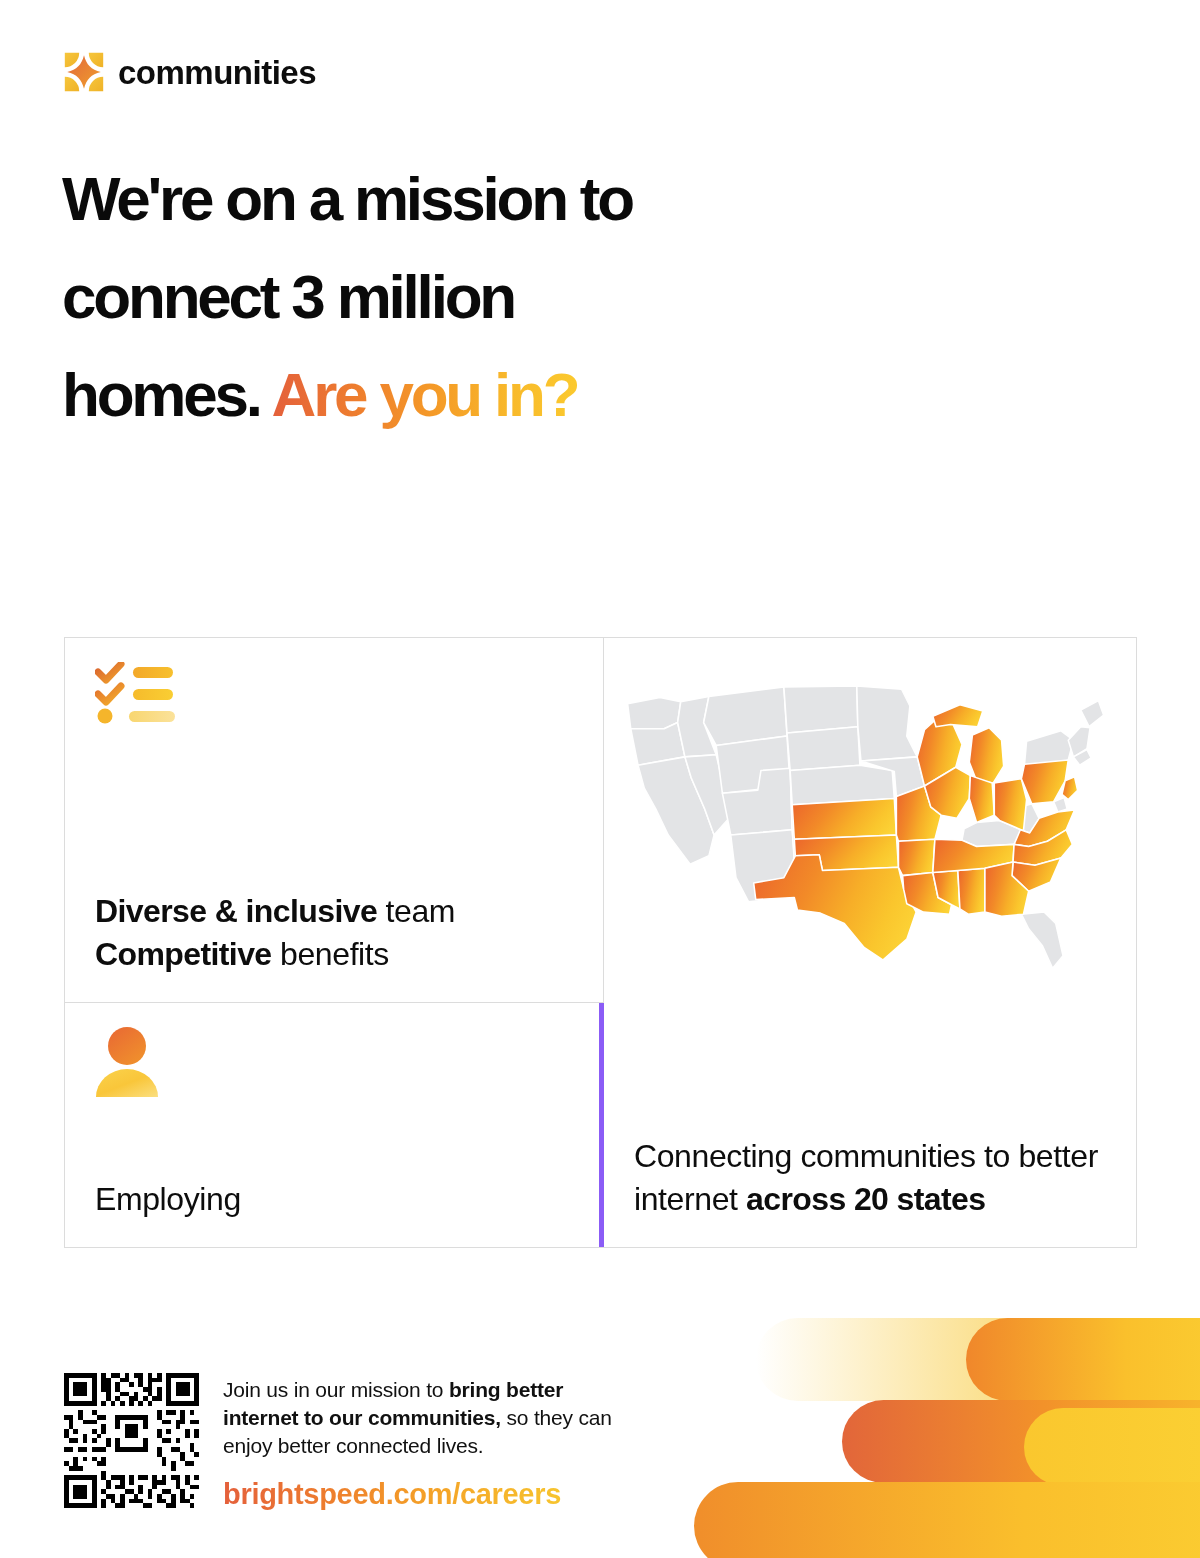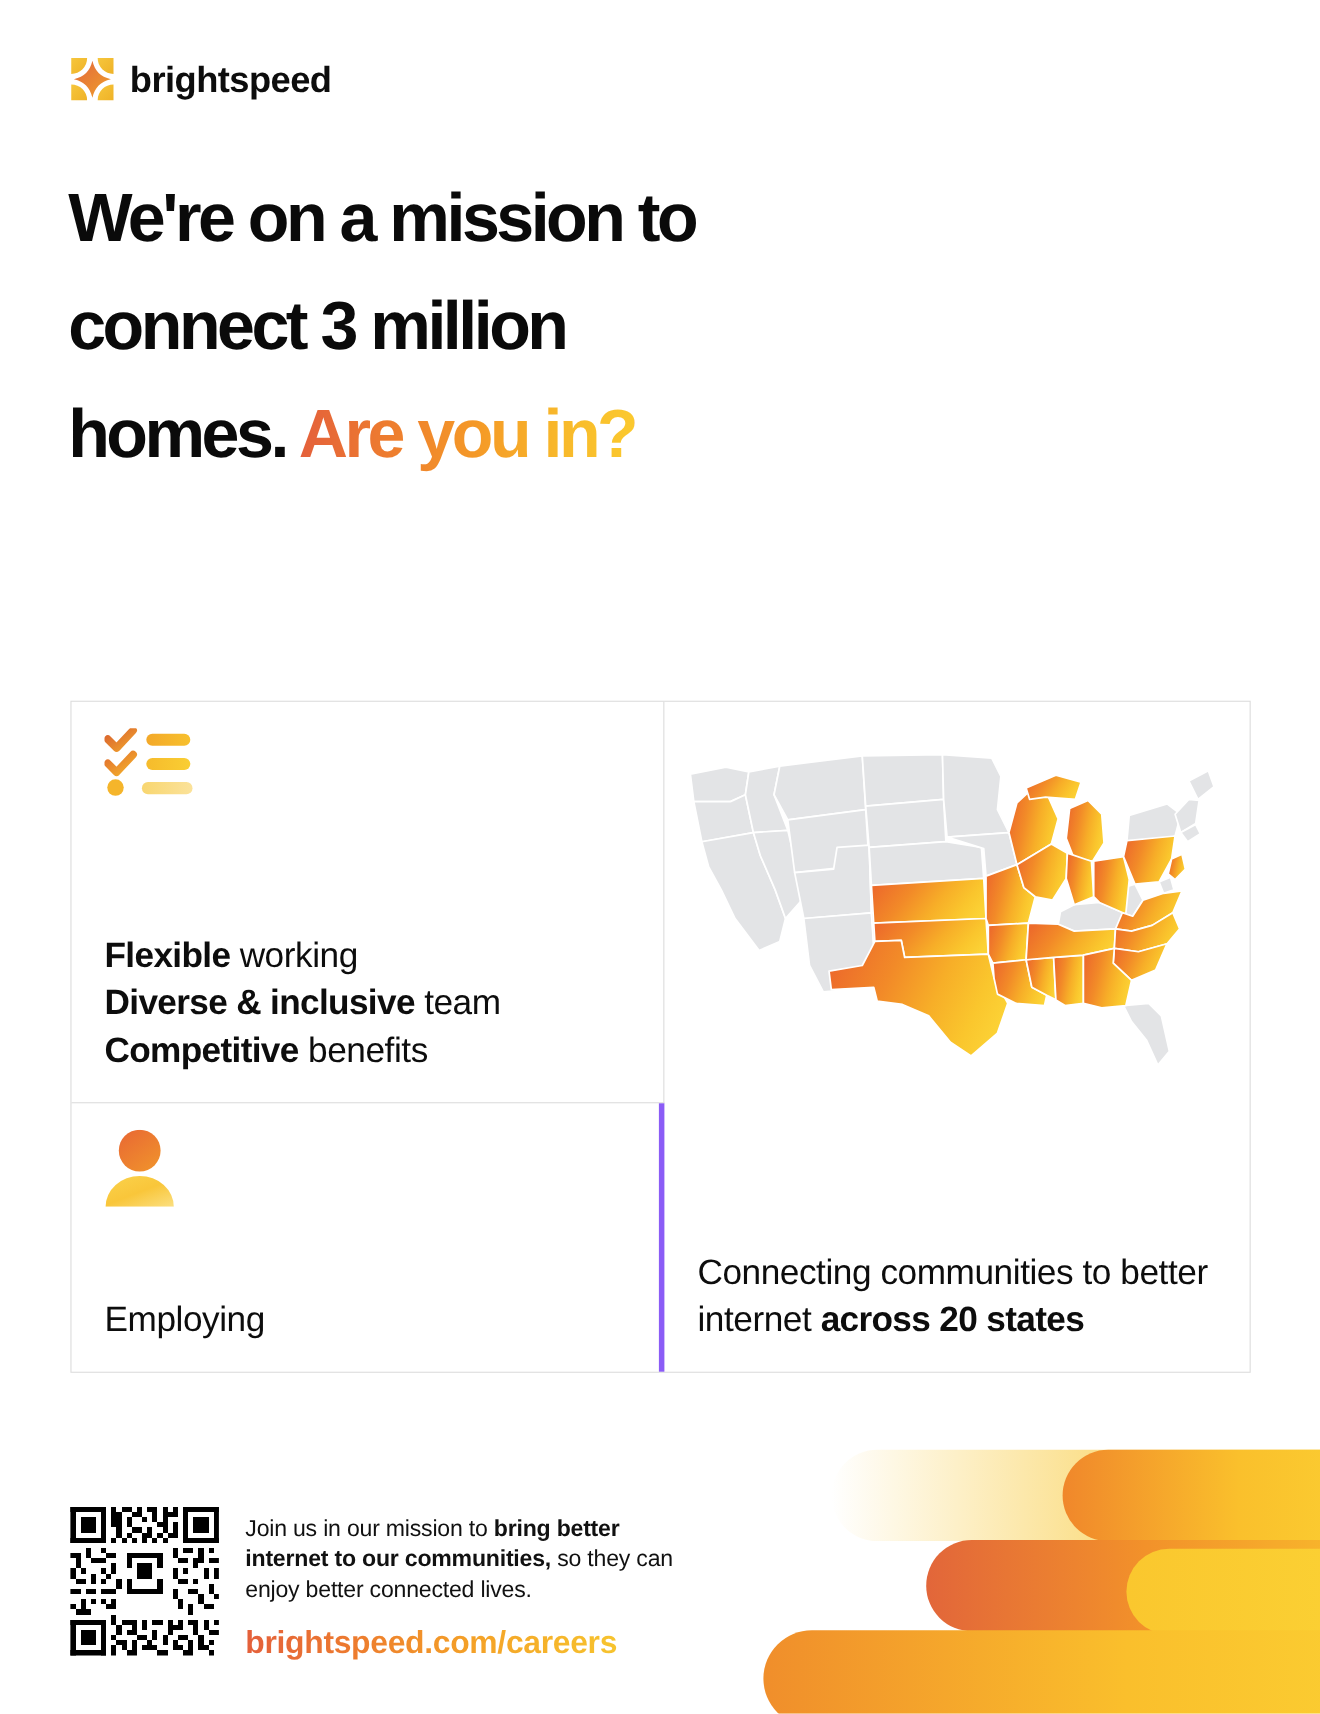--- a/index.html
+++ b/index.html
@@ -74,21 +74,21 @@
 
   
   .map-wrap { position: absolute; left: 8px; top: 22px; width: 500px; height: 350px; }
   .map-wrap svg { width: 100%; height: 100%; display: block; }
   .map-caption { position: absolute; left: 30px; right: 20px; bottom: 26px; }
 
   
   .footer {
     position: absolute;
     left: 64px; top: 1370px;
-    display: flex; gap: 24px; align-items: flex-start;
+    display: flex; gap: 24px; align-items: center;
     z-index: 3;
   }
   .qr { width: 135px; height: 135px; display: block; }
   .foot-text { padding-top: 6px; width: 420px; }
   .foot-copy { font-size: 21px; line-height: 28px; color: #111; letter-spacing: -0.2px; }
   .foot-copy b { font-weight: 700; }
   .foot-url {
     margin-top: 18px;
     font-size: 29px; font-weight: 800; letter-spacing: -0.3px;
     background: linear-gradient(90deg,#E4603B 0%,#ED7C2E 30%,#F4A027 60%,#F7C42E 100%);
@@ -115,21 +115,21 @@
         <stop offset="0" stop-color="#E2673C"></stop>
           <stop offset="1" stop-color="#F0A02B"></stop>
       </linearGradient>
     </defs>
     <path d="M2 2 H38 A36 36 0 0 1 2 38 Z" fill="url(#lgA)"></path>
     <path d="M98 2 V38 A36 36 0 0 1 62 2 Z" fill="url(#lgA)"></path>
     <path d="M2 98 V62 A36 36 0 0 1 38 98 Z" fill="url(#lgA)"></path>
     <path d="M98 98 H62 A36 36 0 0 1 98 62 Z" fill="url(#lgA)"></path>
     <path d="M50 8 C56 32 68 44 92 50 C68 56 56 68 50 92 C44 68 32 56 8 50 C32 44 44 32 50 8 Z" fill="url(#lgB)"></path>
   </svg>
-  <span class="logo-word">brightspeed</span>
+  <span class="logo-word">communities</span>
 </div>
 
 <h1 class="headline">
   <span>We're on a mission to</span><br>
   <span>connect 3 million</span><br>
   <span>homes. </span><span class="accent">Are you in?</span>
 </h1>
 
 <section class="cards">
 
@@ -160,23 +160,20 @@
         </defs>
         <path d="M3 10 L11 18 L26 2" stroke="url(#ckA)" stroke-width="7" fill="none" stroke-linecap="round" stroke-linejoin="round"></path>
         <path d="M3 32 L11 40 L26 24" stroke="url(#ckB)" stroke-width="7" fill="none" stroke-linecap="round" stroke-linejoin="round"></path>
         <circle cx="10" cy="54" r="7.5" fill="#F5B52B"></circle>
         <rect x="38" y="5" width="40" height="11" rx="5.5" fill="url(#bar1)"></rect>
         <rect x="38" y="27" width="40" height="11" rx="5.5" fill="url(#bar2)"></rect>
         <rect x="34" y="49" width="46" height="11" rx="5.5" fill="url(#bar3)"></rect>
       </svg>
     </div>
     <div class="card-inner">
-      <p class="card-text card-text-lg">
-        <b>Flexible</b><span> working</span>
-      </p>
       <p class="card-text card-text-lg">
         <b>Diverse &amp; inclusive</b><span> team</span>
       </p>
       <p class="card-text card-text-lg">
         <b>Competitive</b><span> benefits</span>
       </p>
     </div>
   </div>
 
   <div class="cell cell-b">

